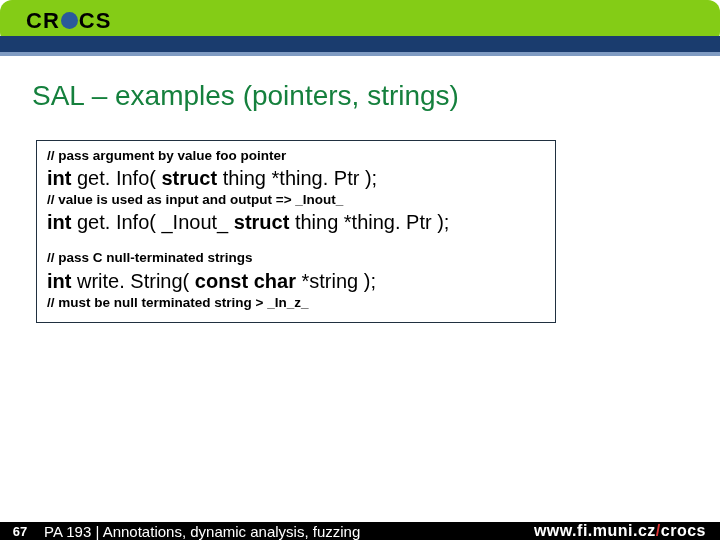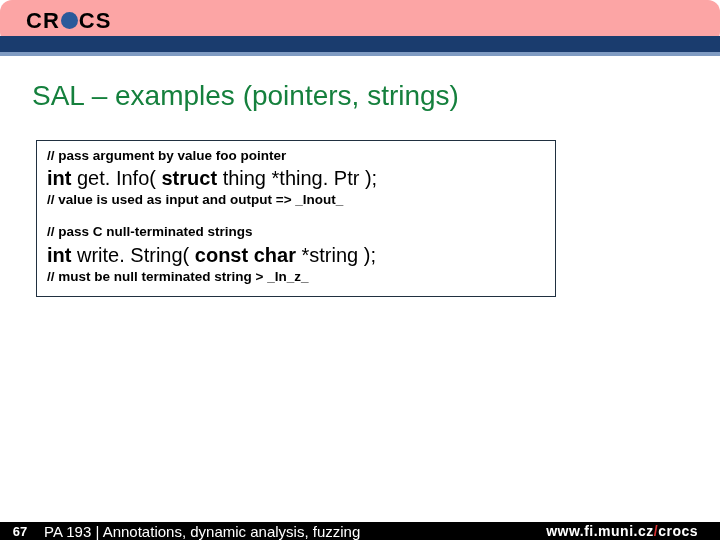--- a/index.html
+++ b/index.html
@@ -1,40 +1,40 @@
 <!DOCTYPE html>
 <html><head>
 <meta charset="utf-8">
 <style>
   * { margin: 0; padding: 0; box-sizing: border-box; }
   html, body { width: 720px; height: 540px; font-family: Arial, Helvetica, sans-serif; background: #fff; overflow: hidden; }
   .slide { position: relative; width: 720px; height: 540px; }
 
   
-  .hdr { position: relative; height: 44px; background: #fca5a5; border-radius: 12px; }
+  .hdr { position: relative; height: 44px; background: #84cc16; border-radius: 12px; }
   .logo { position: absolute; left: 26px; top: 8px; font-size: 22px; font-weight: 700; letter-spacing: 1px; color: #000; font-family: Arial, sans-serif; }
   .logo .dot { display: inline-block; width: 17px; height: 17px; border-radius: 50%; background: #2a5a9a; vertical-align: -1px; margin: 0 1px; }
   .bar-dark { position: absolute; left: 0; right: 0; top: 36px; height: 16px; background: #1a3c6e; }
   .bar-light { position: absolute; left: 0; right: 0; top: 52px; height: 4px; background: #7f9bc2; }
 
   
   .title { position: absolute; left: 32px; top: 80px; font-size: 28px; color: #15803d; font-weight: 400; }
 
   
   .codebox { position: absolute; left: 36px; top: 140px; width: 520px; border: 1px solid #203040; padding: 6px 22px 10px 10px; font-family: Verdana, Geneva, sans-serif; }
   .cmt { font-size: 13.5px; font-weight: 700; color: #000; line-height: 1.35; }
   .code { font-size: 20px; font-weight: 400; color: #000; line-height: 1.3; }
   .code .kw { font-weight: 700; }
   .gap { height: 14px; }
 
   
   .footer { position: absolute; left: 0; right: 0; bottom: 0; height: 18px; background: #000; color: #fff; display: flex; align-items: center; }
   .pagenum { width: 40px; text-align: center; font-size: 13px; font-weight: 700; }
   .foottext { font-size: 15px; margin-left: 4px; }
-  .footurl { margin-left: auto; margin-right: 22px; font-size: 14px; font-weight: 700; letter-spacing: .5px; }
+  .footurl { margin-left: auto; margin-right: 14px; font-size: 16px; font-weight: 700; letter-spacing: .5px; }
   .footurl .sl { color: #d33; font-weight: 700; }
 </style>
 </head>
 <body>
 
 <div class="slide">
 
   <div class="hdr">
     <div class="logo">
       <span>CR</span><span class="dot"></span><span>CS</span>
@@ -43,20 +43,21 @@
     <div class="bar-light"></div>
   </div>
 
   <div class="title">SAL – examples (pointers, strings)</div>
 
   <div class="codebox">
     <div class="cmt">// pass argument by value foo pointer</div>
     <div class="code"><span class="kw">int </span><span>get. Info( </span><span class="kw">struct </span><span>thing *thing. Ptr );</span></div>
 
     <div class="cmt">// value is used as input and output =&gt; _Inout_</div>
+    <div class="code"><span class="kw">int </span><span>get. Info( _Inout_ </span><span class="kw">struct </span><span>thing *thing. Ptr );</span></div>
 
     <div class="gap"></div>
 
     <div class="cmt">// pass C null-terminated strings</div>
     <div class="code"><span class="kw">int </span><span>write. String( </span><span class="kw">const char </span><span>*string );</span></div>
 
     <div class="cmt">// must be null terminated string &gt; _In_z_</div>
   </div>
 
   <div class="footer">

